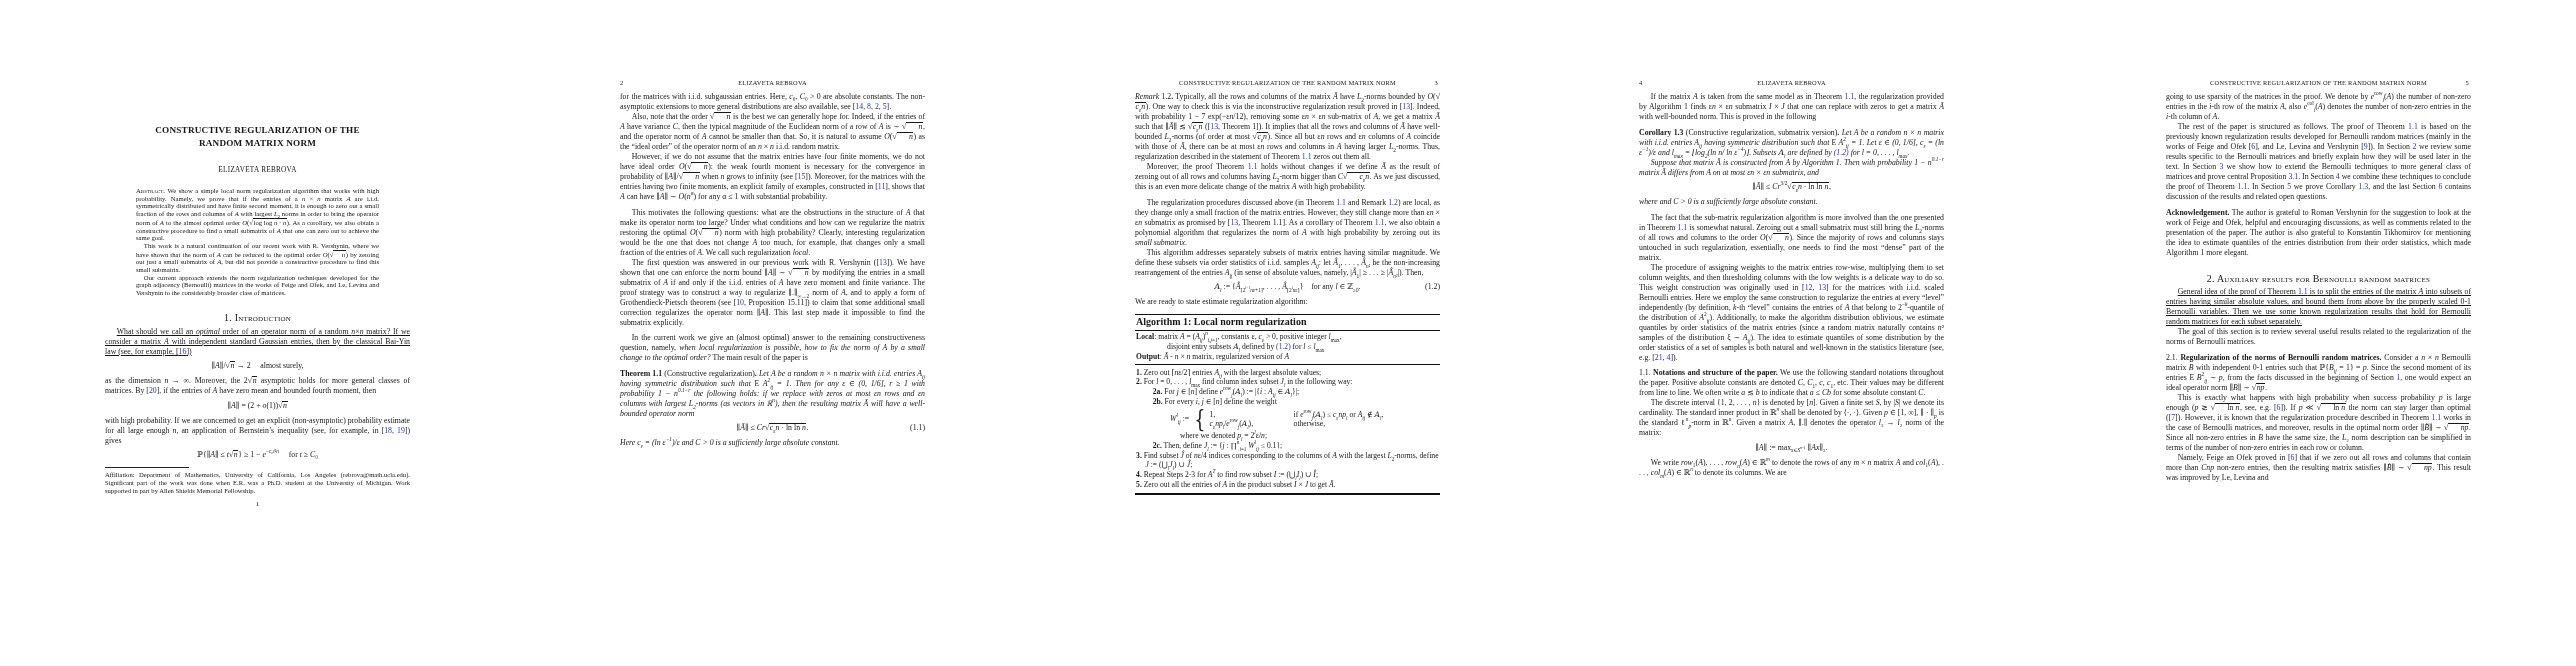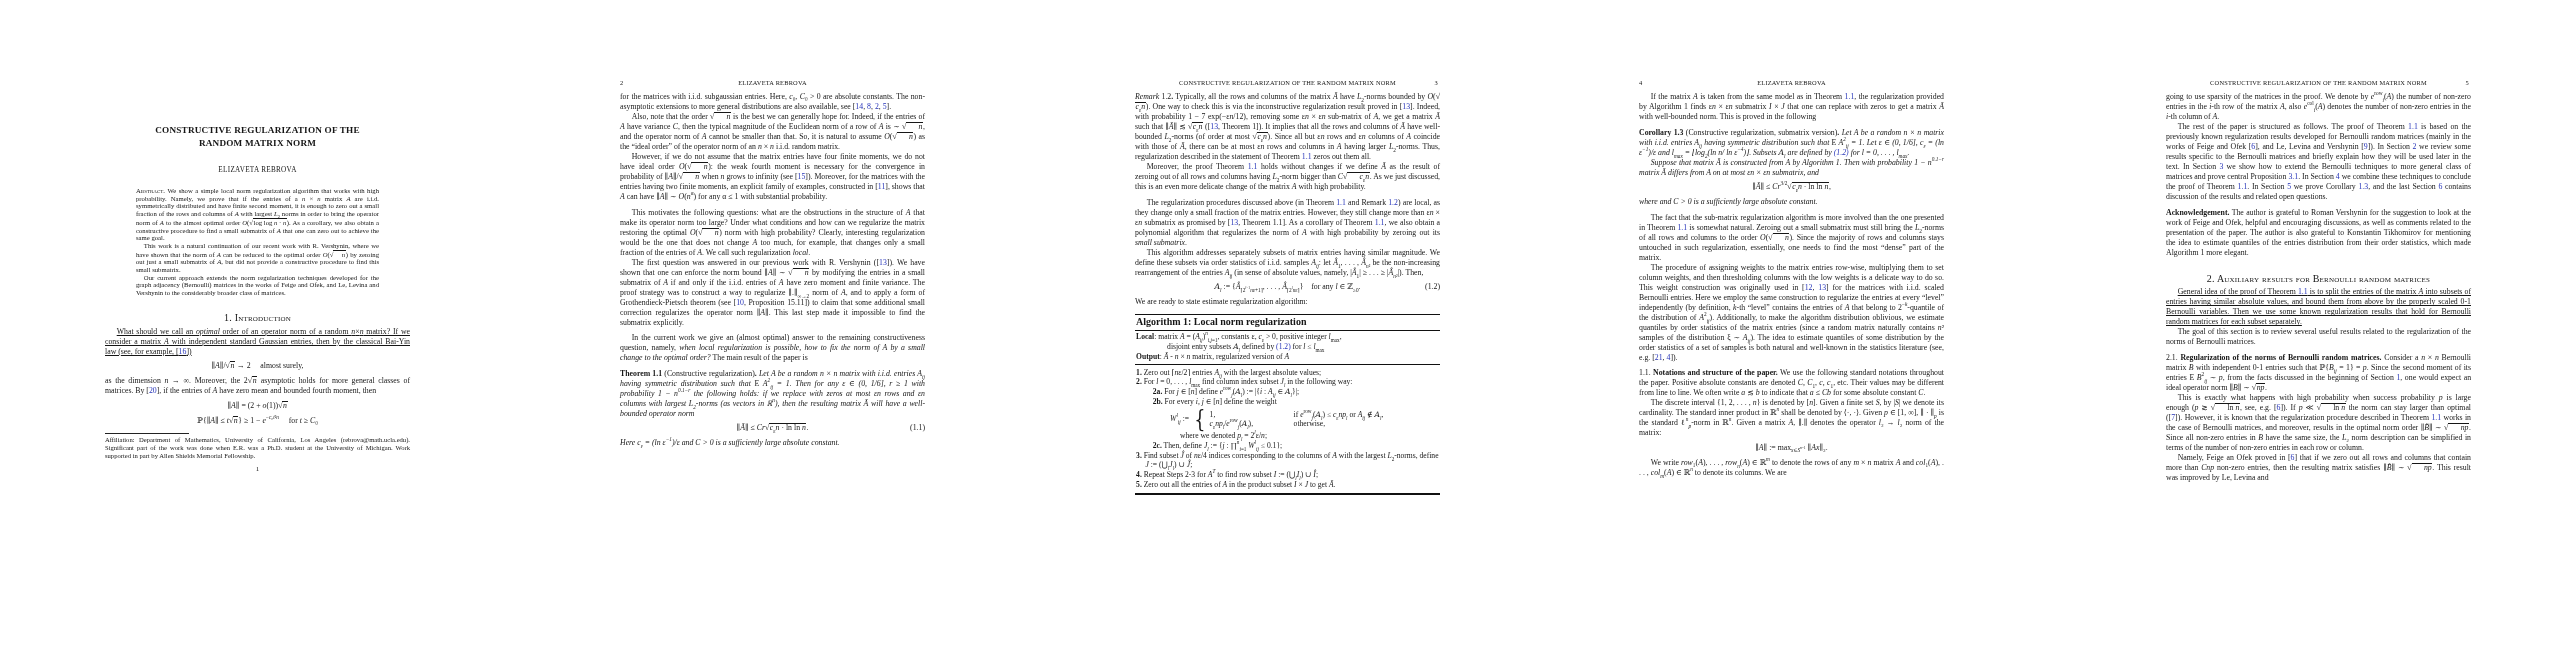--- a/index.html
+++ b/index.html
@@ -67,20 +67,21 @@
         <div class="abstract">
           <p class="abs-p noind"><sc>Abstract.</sc> We show a simple local norm regularization algorithm that works with high probability.  Namely, we prove that if the entries of a <i>n</i> × <i>n</i> matrix <i>A</i> are i.i.d. symmetrically distributed and have finite second moment, it is enough to zero out a small fraction of the rows and columns of <i>A</i> with largest <i>L</i><sub>2</sub> norms in order to bring the operator norm of <i>A</i> to the almost optimal order <i>O</i>(√<ov>log log <i>n</i> · <i>n</i></ov>). As a corollary, we also obtain a constructive procedure to find a small submatrix of <i>A</i> that one can zero out to achieve the same goal.</p>
           <p class="abs-p">This work is a natural continuation of our recent work with R. Vershynin, where we have shown that the norm of <i>A</i> can be reduced to the optimal order <i>O</i>(√<ov><i>n</i></ov>) by zeroing out just a small submatrix of <i>A</i>, but did not provide a constructive procedure to find this small submatrix.</p>
           <p class="abs-p">Our current approach extends the norm regularization techniques developed for the graph adjacency (Bernoulli) matrices in the works of Feige and Ofek, and Le, Levina and Vershynin to the considerably broader class of matrices.</p>
         </div>
         <div class="sec">1. Introduction</div>
         <p class="para">What should we call an <i>optimal</i> order of an operator norm of a random <i>n</i>×<i>n</i> matrix? If we consider a matrix <i>A</i> with independent standard Gaussian entries, then by the classical Bai-Yin law (see, for example, [<l>16</l>])</p>
         <div class="frow"><span class="fbody">∥<i>A</i>∥/√<ov><i>n</i></ov> → 2 &nbsp;almost surely,</span></div>
         <p class="para noind">as the dimension <i>n</i> → ∞.  Moreover, the 2√<ov><i>n</i></ov> asymptotic holds for more general classes of matrices.  By [<l>20</l>], if the entries of <i>A</i> have zero mean and bounded fourth moment, then</p>
         <div class="frow"><span class="fbody">∥<i>A</i>∥ = (2 + <i>o</i>(1))√<ov><i>n</i></ov></span></div>
+        <p class="para noind">with high probability. If we are concerned to get an explicit (non-asymptotic) probability estimate for all large enough <i>n</i>, an application of Bernstein’s inequality (see, for example, in [<l>18</l>, <l>19</l>]) gives</p>
         <div class="frow"><span class="fbody">ℙ{∥<i>A</i>∥ ≤ <i>t</i>√<ov><i>n</i></ov>} ≥ 1 − <i>e</i><sup>−<i>c</i>₀<i>t</i>²<i>n</i></sup> &nbsp;for <i>t</i> ≥ <i>C</i>₀</span></div>
         <div class="foot">
           <div class="footrule"></div>
           <p class="foot-p">Affiliation:  Department of Mathematics, University of California, Los Angeles (rebrova@math.ucla.edu).  Significant part of the work was done when E.R. was a Ph.D. student at the University of Michigan.  Work supported in part by Allen Shields Memorial Fellowship.</p>
         </div>
         <div class="pnum">1</div>
       </div>
     </div>
     <div class="page" style="left: 515px;">
       <div class="rhead">

